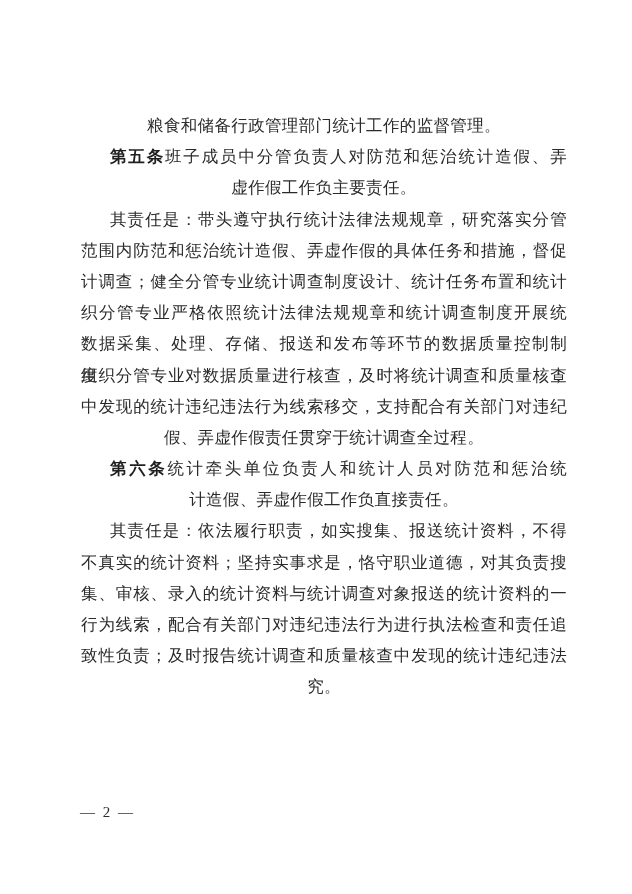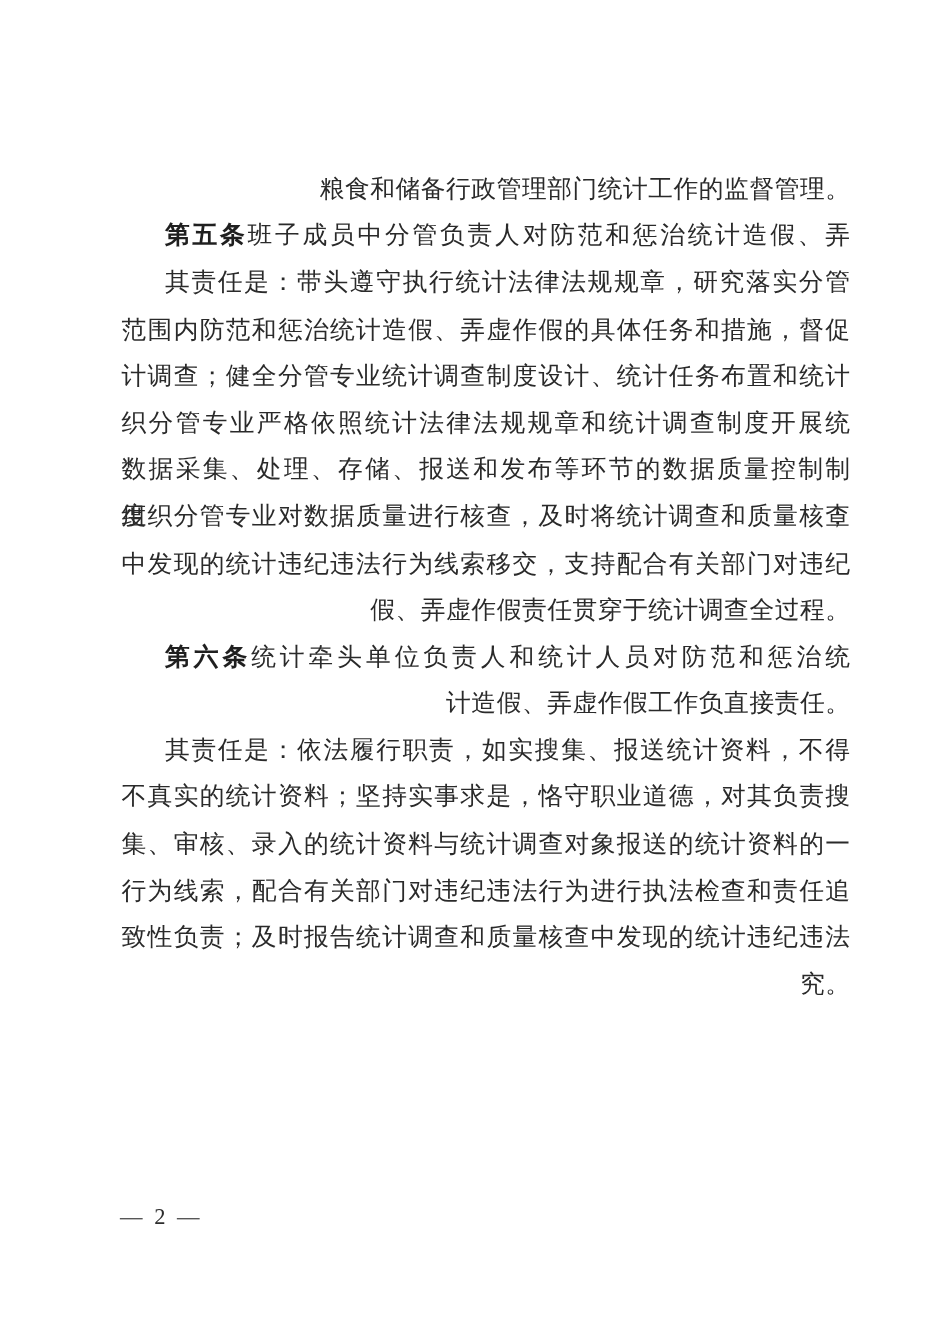--- a/index.html
+++ b/index.html
@@ -25,21 +25,21 @@
     top: 110px;
     width: 486px;
     color: #2a2a2a;
     font-size: 16.5px;
     line-height: 31.2px;
     letter-spacing: 0.35px;
   }
   .line {
     display: block;
     height: 31.2px;
-    text-align: right;
+    text-align: center;
   }
   .line.full {
     text-align: justify;
     text-align-last: justify;
     text-justify: inter-character;
   }
   .line.indent {
     text-indent: 29px;
   }
   .term {
@@ -57,20 +57,21 @@
     letter-spacing: 2px;
   }
 </style>
 </head>
 <body>
 
 <div class="page">
   <div class="content" id="lines-container">
       <div class="line"><span>粮食和储备行政管理部门统计工作的监督管理。</span></div>
       <div class="line full indent"><span class="term">第五条</span><span>班子成员中分管负责人对防范和惩治统计造假、弄</span></div>
+      <div class="line"><span>虚作假工作负主要责任。</span></div>
       <div class="line full indent"><span>其责任是：带头遵守执行统计法律法规规章，研究落实分管</span></div>
       <div class="line full"><span>范围内防范和惩治统计造假、弄虚作假的具体任务和措施，督促</span></div>
       <div class="line full"><span>计调查；健全分管专业统计调查制度设计、统计任务布置和统计</span></div>
       <div class="line full"><span>织分管专业严格依照统计法律法规规章和统计调查制度开展统</span></div>
       <div class="line full"><span>数据采集、处理、存储、报送和发布等环节的数据质量控制制度；</span></div>
       <div class="line full"><span>组织分管专业对数据质量进行核查，及时将统计调查和质量核查</span></div>
       <div class="line full"><span>中发现的统计违纪违法行为线索移交，支持配合有关部门对违纪</span></div>
       <div class="line"><span>假、弄虚作假责任贯穿于统计调查全过程。</span></div>
       <div class="line full indent"><span class="term">第六条</span><span>统计牵头单位负责人和统计人员对防范和惩治统</span></div>
       <div class="line"><span>计造假、弄虚作假工作负直接责任。</span></div>

